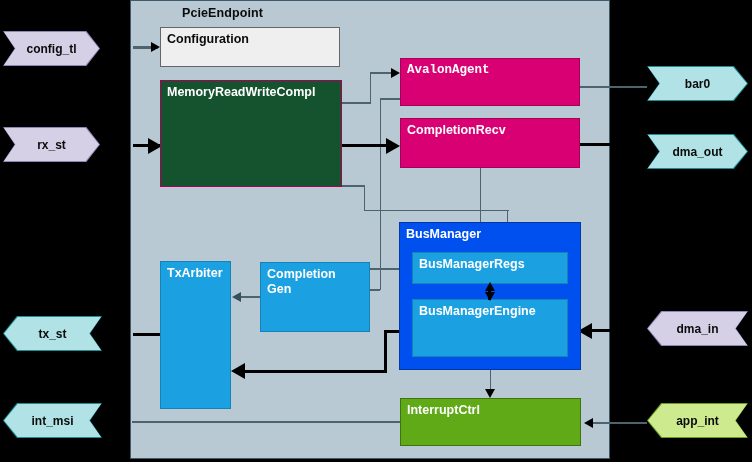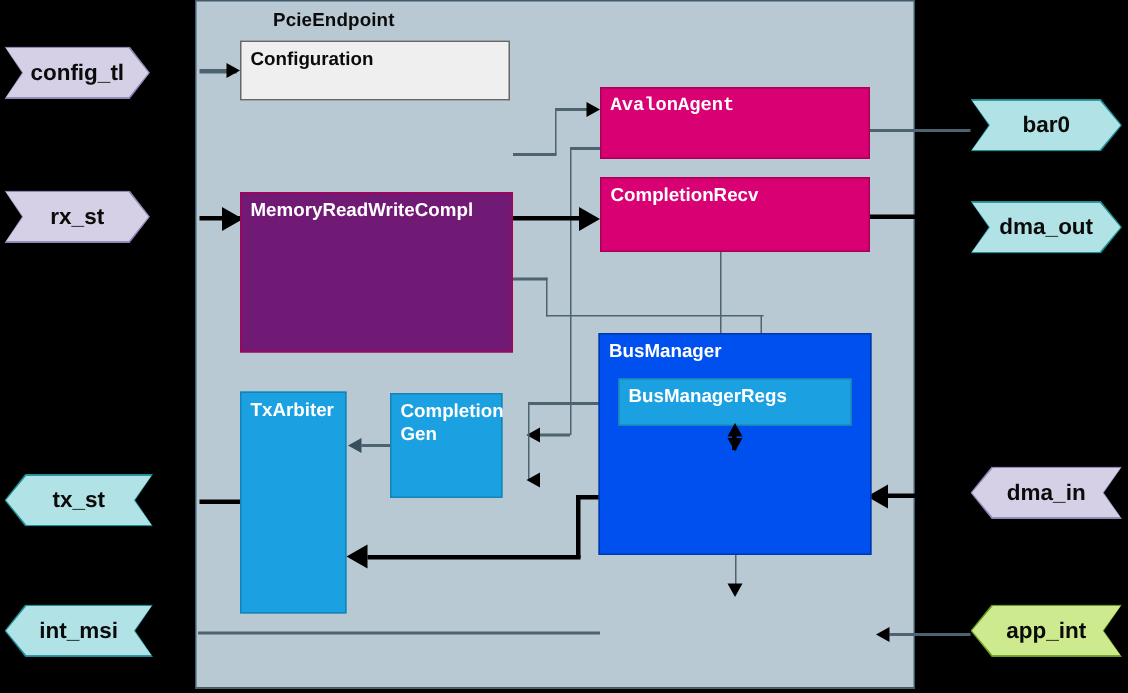--- a/index.html
+++ b/index.html
@@ -21,36 +21,36 @@
   
   .blk{box-sizing:border-box;}
   .blk .lbl{
     position:absolute;left:6px;top:4px;font-size:12.5px;font-weight:bold;line-height:15px;
     white-space:pre-line;
   }
   .wht .lbl{color:#ffffff;}
   .blk2 .lbl{color:#0b0b0b;}
 
   #configuration{left:160px;top:27px;width:180px;height:40px;background:#efefef;border:1px solid #666;}
-  #memrwc{left:160px;top:80px;width:182px;height:107px;background:#701a75;border:1px solid #a80057;margin-top:48px;}
+  #memrwc{left:160px;top:80px;width:182px;height:107px;background:#14532d;border:1px solid #a80057;}
   #avalonagent{left:400px;top:58px;width:180px;height:48px;background:#d80073;border:1px solid #a80057;font-family:Liberation Mono, monospace;}
   #completionrecv{left:400px;top:118px;width:180px;height:50px;background:#d80073;border:1px solid #a80057;}
 
   #busmanager{left:399px;top:222px;width:182px;height:148px;background:#0050ef;border:1px solid #0039a6;}
   #busmanagerregs{left:412px;top:252px;width:156px;height:32px;background:#1ba1e2;border:1px solid #1583b5;}
   #busmanagerengine{left:412px;top:299px;width:156px;height:58px;background:#1ba1e2;border:1px solid #1583b5;}
 
   #txarbiter{left:160px;top:261px;width:71px;height:148px;background:#1ba1e2;border:1px solid #1583b5;}
-  #completiongen{left:260px;top:262px;width:75px;height:70px;background:#1ba1e2;border:1px solid #1583b5;}
+  #completiongen{left:260px;top:262px;width:110px;height:70px;background:#1ba1e2;border:1px solid #1583b5;}
   #interruptctrl{left:400px;top:398px;width:181px;height:48px;background:#60a917;border:1px solid #3f7310;}
 
   
   .io{
     height:35px;display:flex;align-items:center;justify-content:center;
-    font-size:15px;font-weight:bold;color:#0b0b0b;box-sizing:border-box;
+    font-size:12px;font-weight:bold;color:#0b0b0b;box-sizing:border-box;
   }
   .io-right{ 
     clip-path:polygon(0 0, 86% 0, 100% 50%, 86% 100%, 0 100%, 12% 50%);
   }
   .io-left{  
     clip-path:polygon(14% 0, 100% 0, 88% 50%, 100% 100%, 14% 100%, 0 50%);
   }
   .io-wrap{position:absolute;}
   .io-border{position:absolute;left:0;top:0;width:100%;height:100%;}
 
@@ -170,30 +170,36 @@
   </div>
 
   <div class="abs blk wht" id="busmanager">
     <span class="lbl">BusManager</span>
   </div>
 
   <div class="abs blk wht" id="busmanagerregs">
     <span class="lbl">BusManagerRegs</span>
   </div>
 
+  <div class="abs blk wht" id="busmanagerengine">
+    <span class="lbl">BusManagerEngine</span>
+  </div>
 
   <div class="abs blk wht" id="txarbiter">
     <span class="lbl">TxArbiter</span>
   </div>
 
   <div class="abs blk wht" id="completiongen">
     <span class="lbl">Completion
 Gen</span>
   </div>
 
+  <div class="abs blk wht" id="interruptctrl">
+    <span class="lbl">InterruptCtrl</span>
+  </div>
 
   <div class="ln-b vb" style="left:488px;top:288px;height:12px;"></div>
   <div class="ar ar-u" style="left:484.5px;top:282px;"></div>
   <div class="ar ar-d" style="left:484.5px;top:292px;"></div>
 
   <div class="io-wrap" id="config_tl" style="height:35px;">
     <div class="io-border io-right lav-b"></div>
     <div class="io io-right lav" style="position:absolute;left:1px;top:1px;width:calc(100% - 2px);height:calc(100% - 2px);">
       <span>config_tl</span>
     </div>

